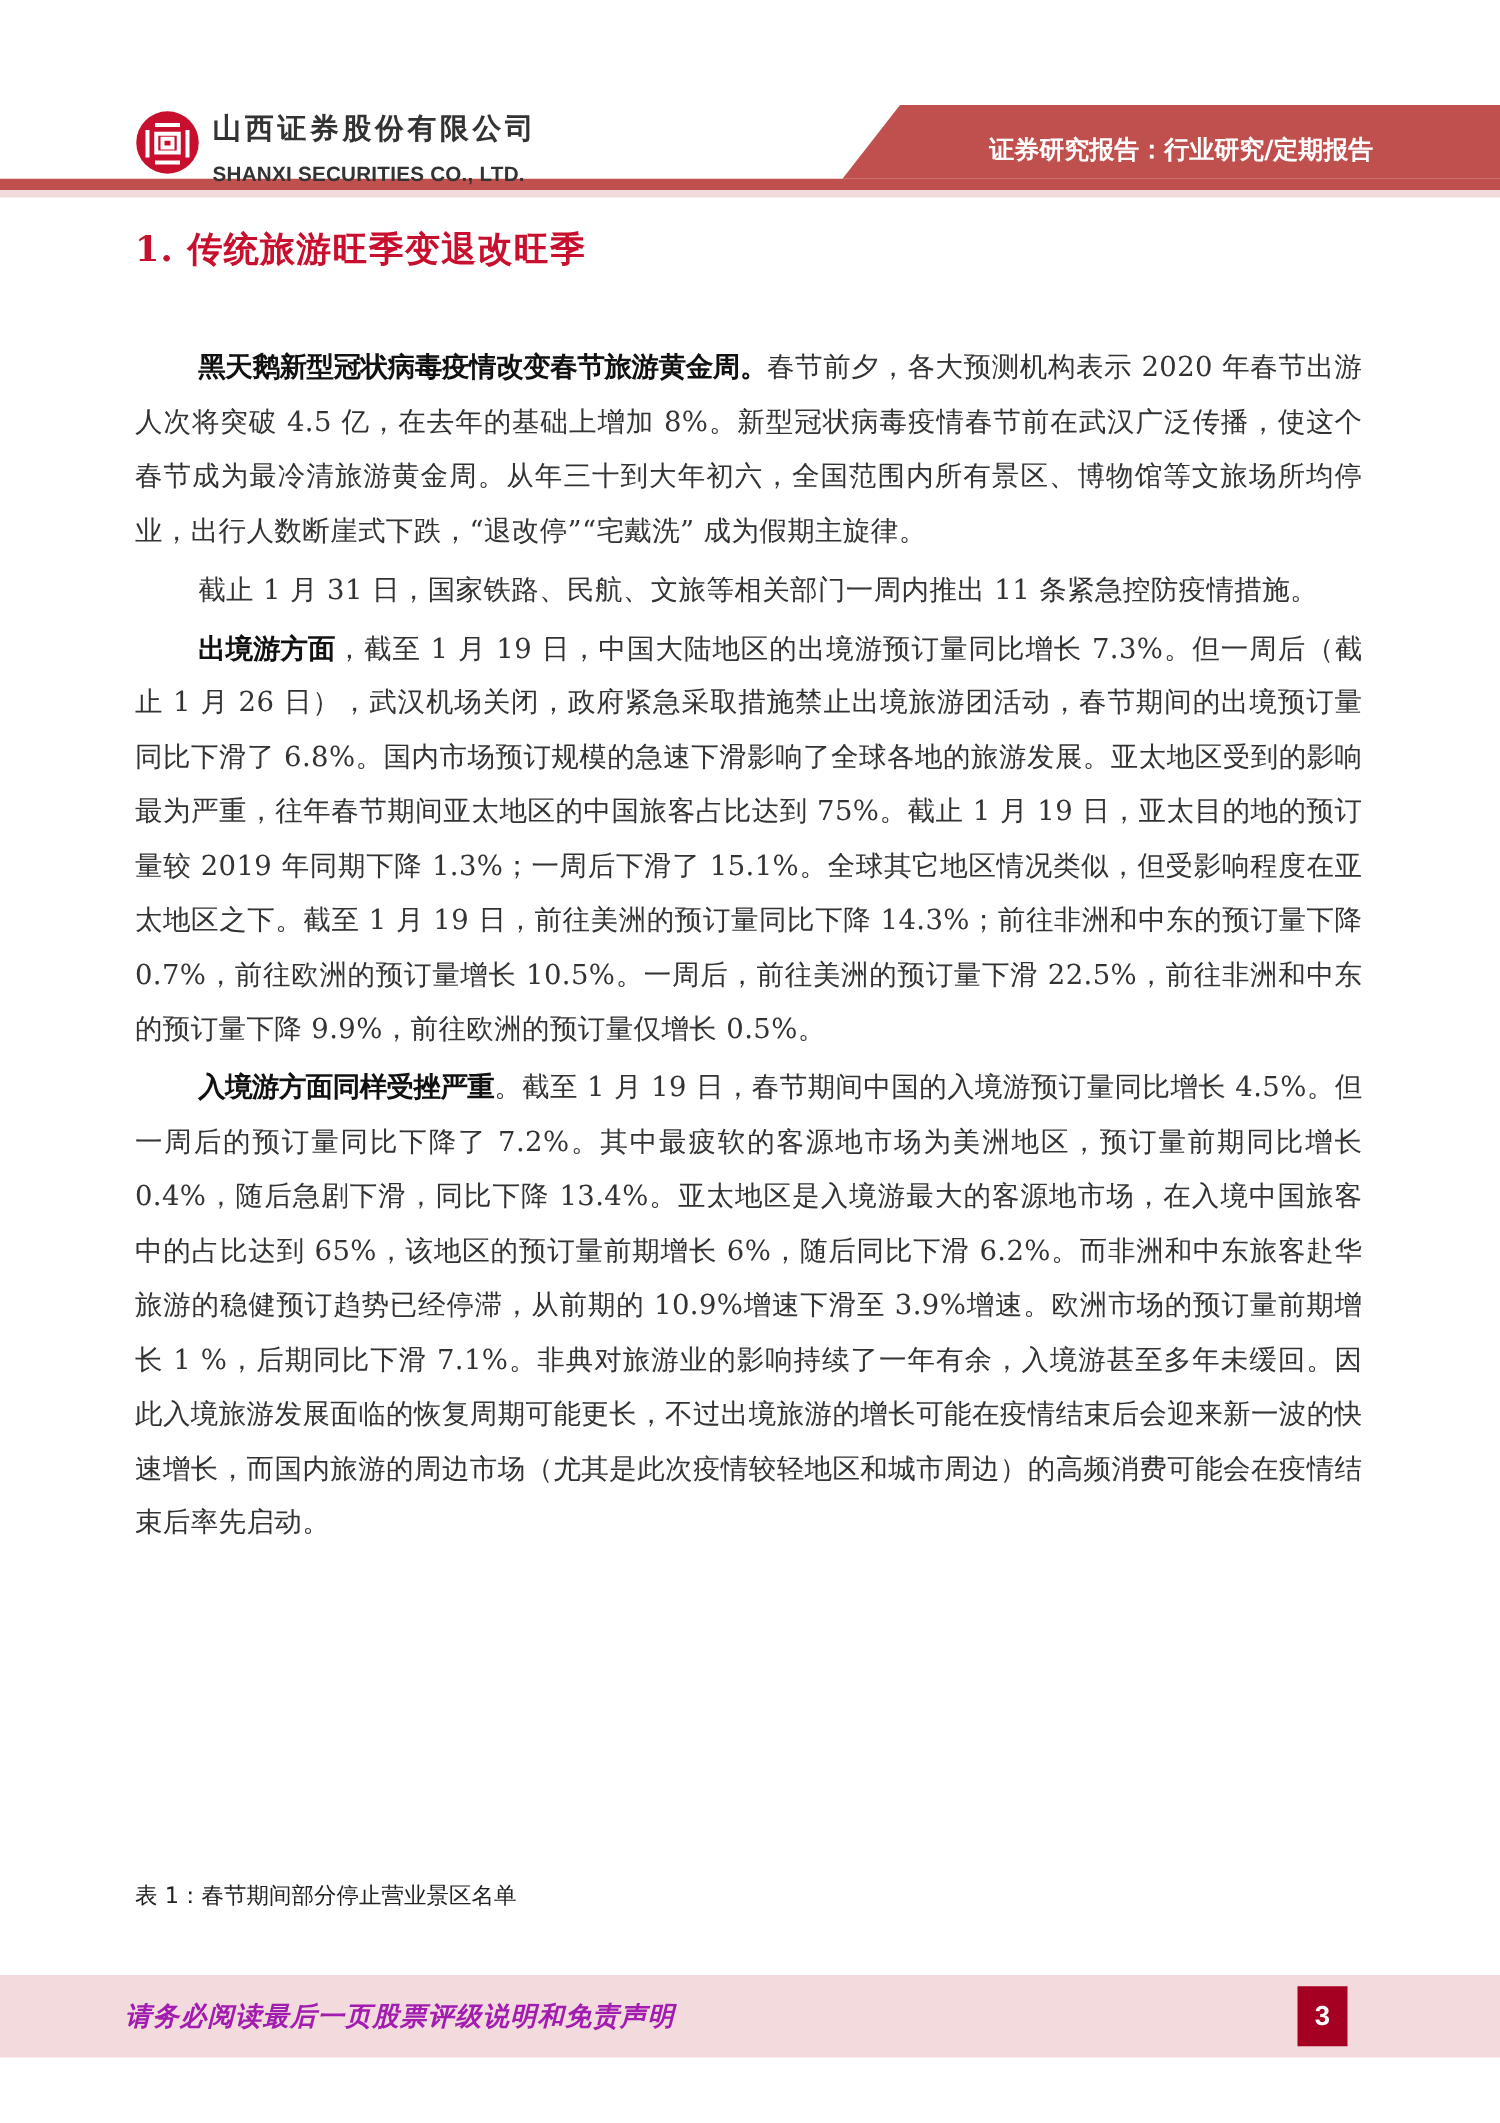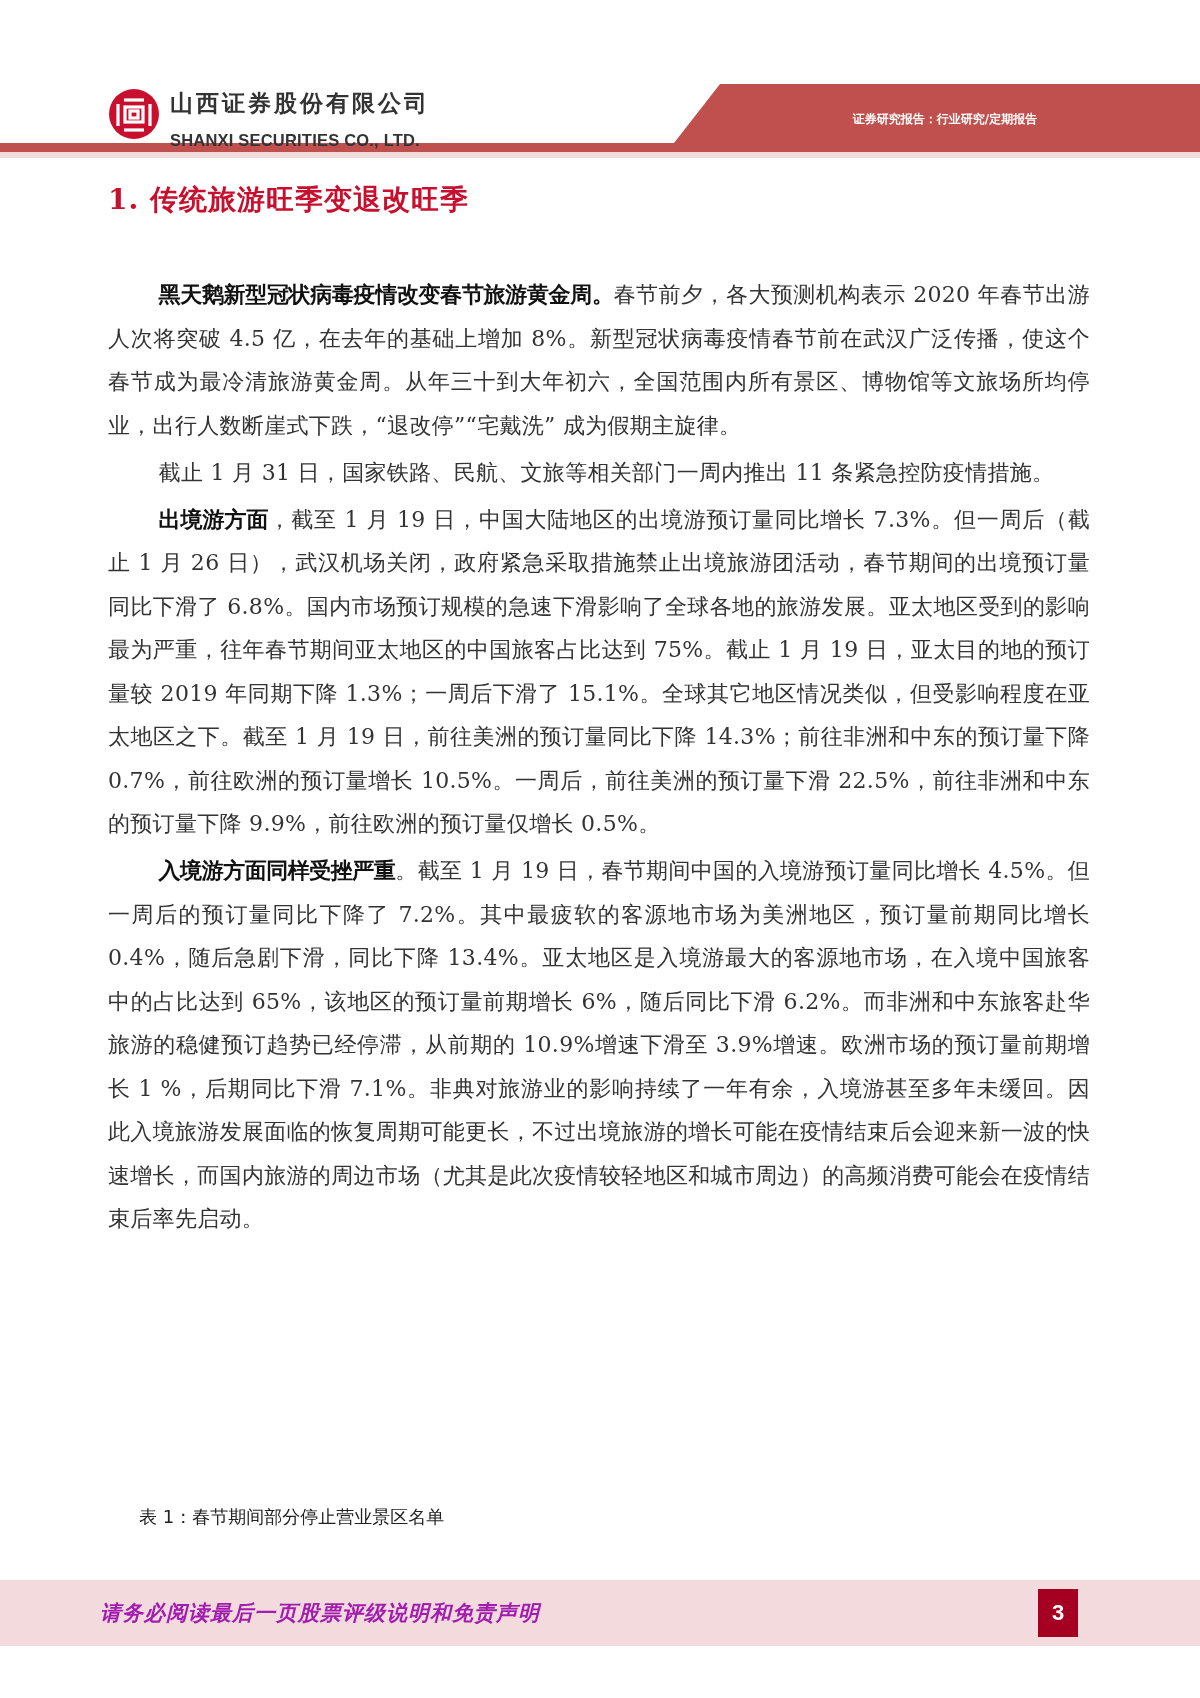--- a/index.html
+++ b/index.html
@@ -20,38 +20,38 @@
     position: absolute; left: 170px; top: 130px;
     font-family: "Liberation Sans", sans-serif; font-weight: bold;
     font-size: 16.5px; color: #333; line-height: 20px; letter-spacing: 0.2px;
   }
   .header-band {
     position: absolute; left: 0; top: 0; width: 1200px; height: 170px;
   }
   .report-type {
     position: absolute; left: 780px; top: 104px; width: 330px; text-align: center;
     font-family: "DejaVu Sans", sans-serif; font-weight: bold;
-    font-size: 12px; color: #ffffff; line-height: 30px;
+    font-size: 20px; color: #ffffff; line-height: 30px;
   }
   
   .section-title {
     position: absolute; left: 108px; top: 180px;
     font-family: "DejaVu Serif", serif; font-weight: bold;
     font-size: 28px; color: #c8102e; line-height: 40px; letter-spacing: 1px;
   }
   .body-text {
     position: absolute; left: 108px; top: 273px; width: 982px;
     font-size: 22px; line-height: 43.5px; color: #333;
     text-align: justify; letter-spacing: 0.3px;
   }
   .body-text p { margin: 0 0 3.5px 0; text-indent: 2.3em; }
   .body-text b { color: #111; font-family: "DejaVu Sans", sans-serif; font-weight: bold; letter-spacing: -0.5px; }
   .table-caption {
     position: absolute; left: 108px; top: 1502px;
-    font-family: "DejaVu Sans", sans-serif; font-size: 18px; color: #222; line-height: 30px; margin-left: 31px;
+    font-family: "DejaVu Sans", sans-serif; font-size: 18px; color: #222; line-height: 30px;
   }
   
   .footer-band {
     position: absolute; left: 0; top: 1580px; width: 1200px; height: 66px;
     background: #f2dadd;
   }
   .disclaimer {
     position: absolute; left: 100px; top: 1598px;
     font-family: "DejaVu Sans", sans-serif; font-weight: bold; font-style: italic;
     font-size: 21px; color: #a21caf; line-height: 30px; letter-spacing: 1px;

